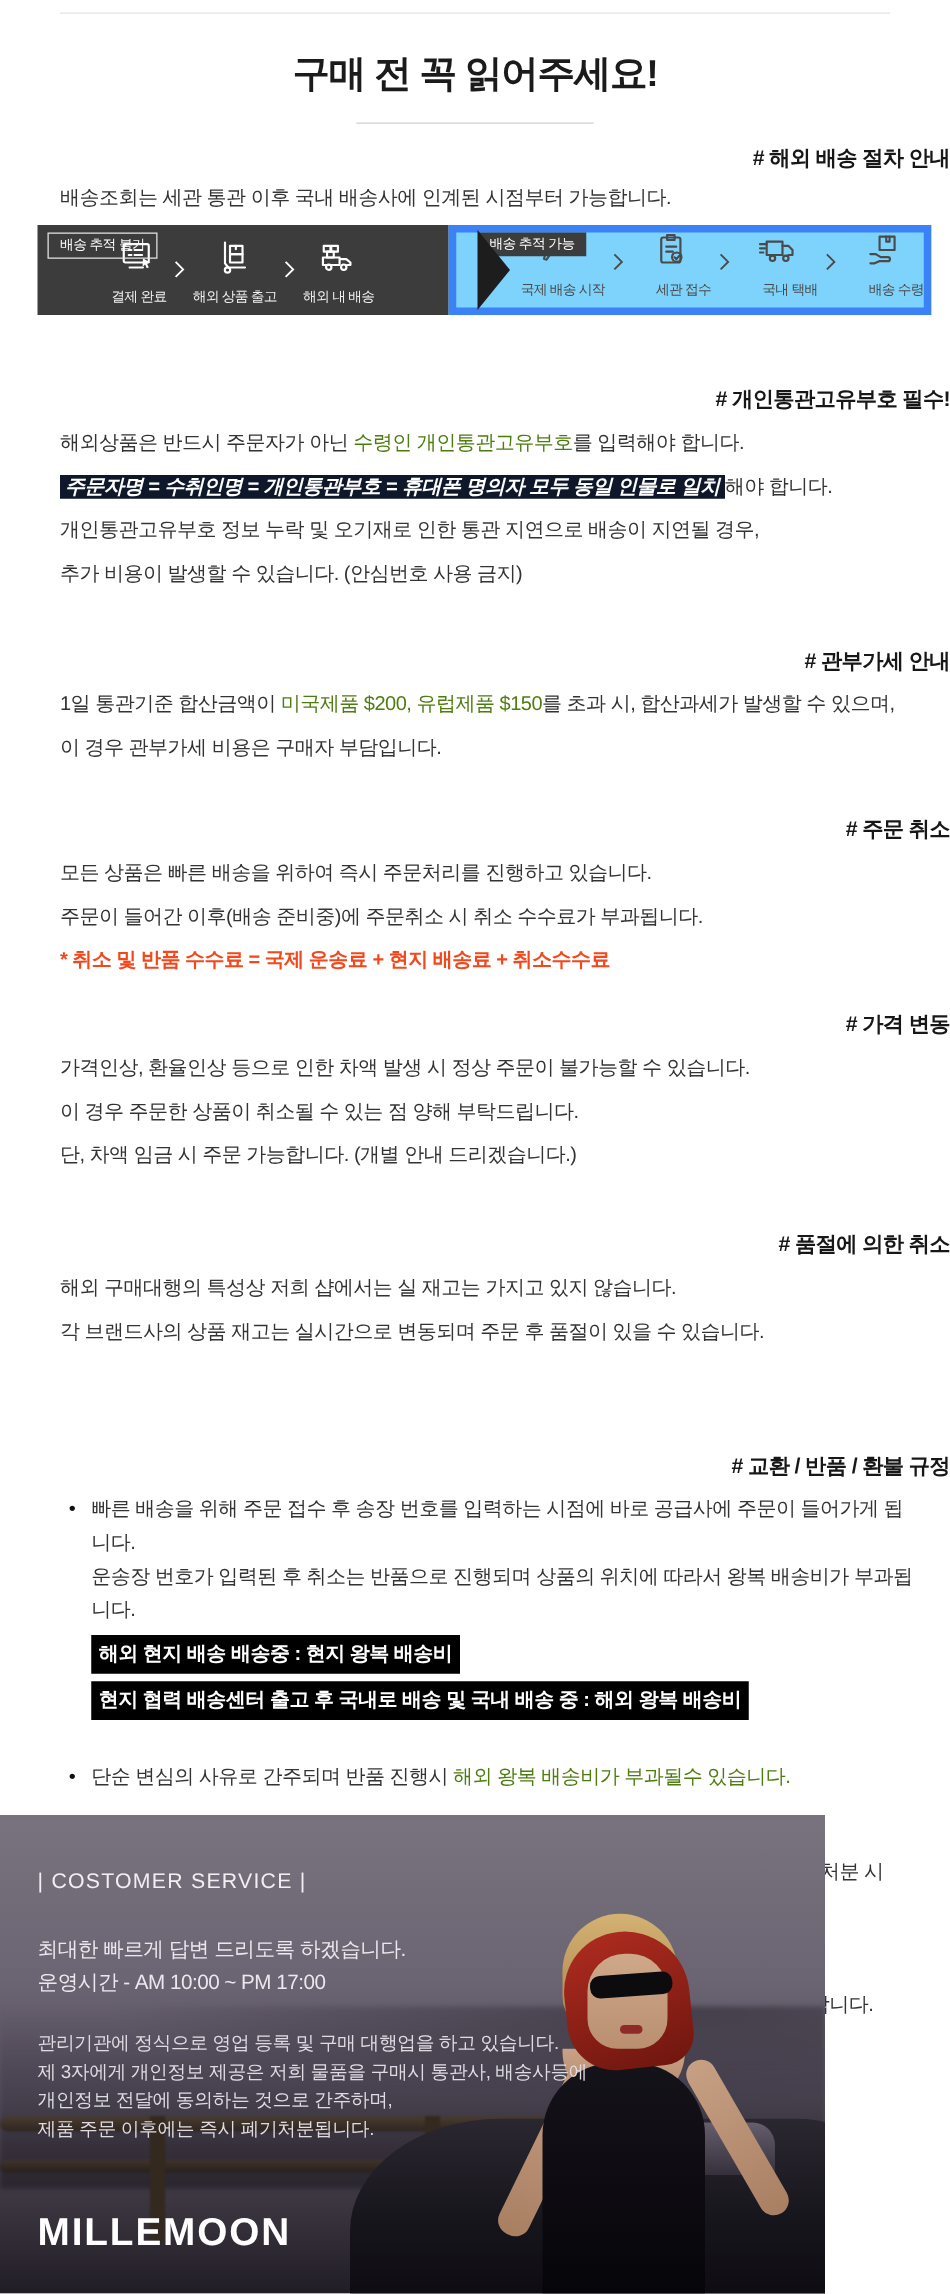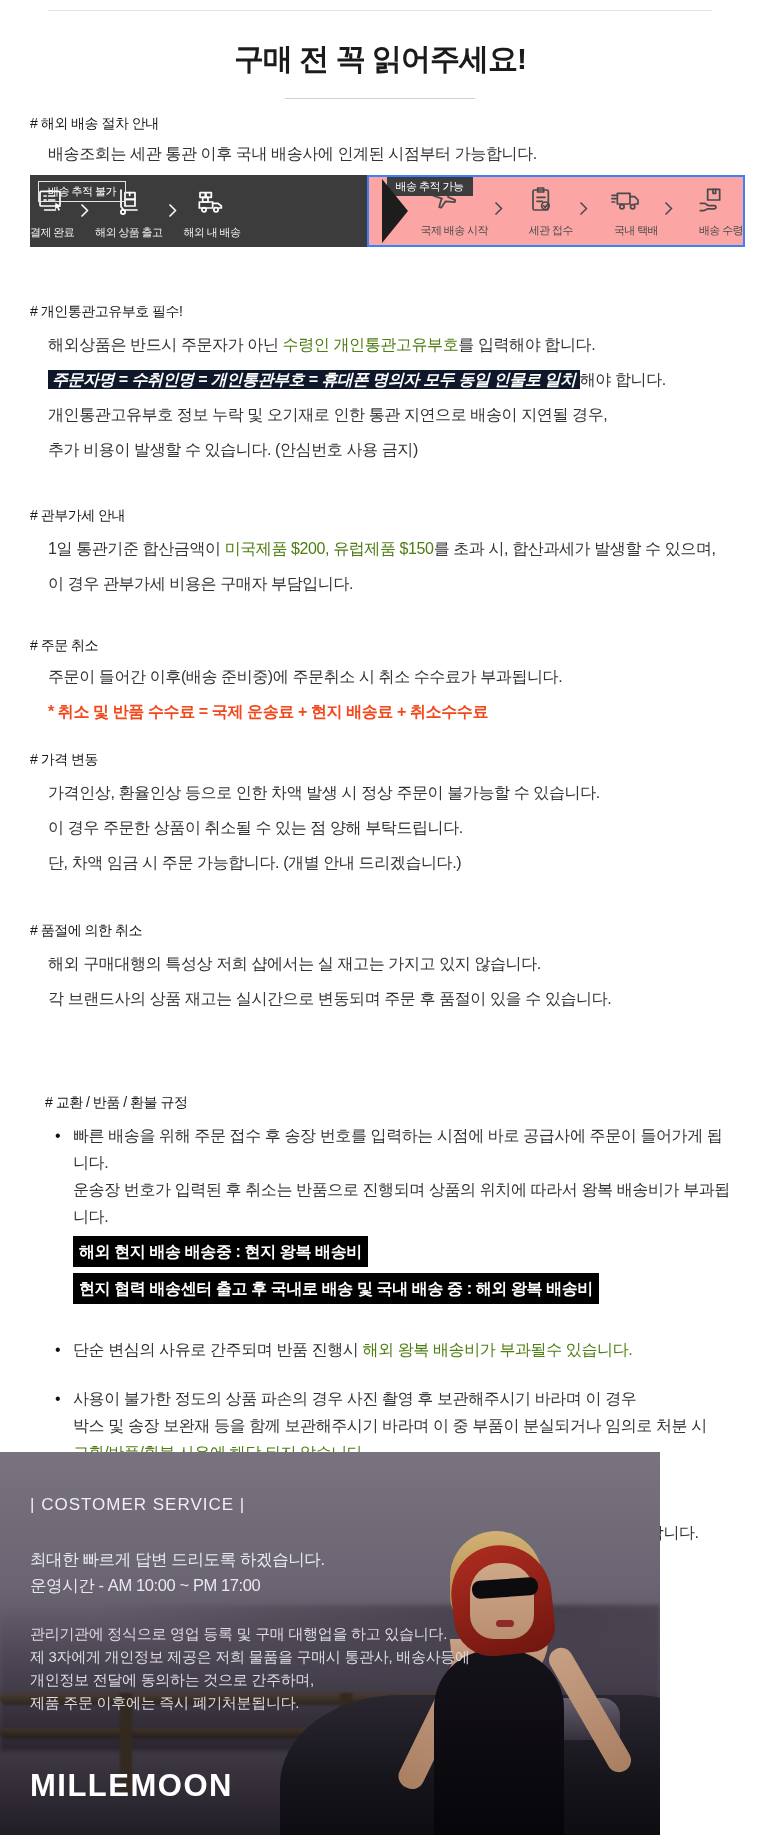--- a/index.html
+++ b/index.html
@@ -4,44 +4,44 @@
 <style>
   * { margin:0; padding:0; box-sizing:border-box; }
   html,body { background:#fff; }
   body { font-family:"Liberation Sans","DejaVu Sans",sans-serif; color:#333; }
   .page { position:relative; width:760px; height:1835px; margin:0 auto; background:#fff; overflow:hidden; }
 
   .top-rule { margin:10px 48px 0; border-top:1px solid #e4e4e4; }
   .main-title { margin-top:28px; text-align:center; font-size:30px; font-weight:700; color:#1b1b1b; letter-spacing:-1px; }
   .title-rule { width:190px; margin:18px auto 0; border-top:1px solid #cfcfcf; }
 
-  .sec-heading { margin-left:30px; font-size:14px; font-weight:400; color:#171717; letter-spacing:-0.5px; }
+  .sec-heading { margin-left:30px; font-size:17px; font-weight:700; color:#171717; letter-spacing:-0.5px;text-align:right; }
   .body-line { margin:0 30px 0 48px; font-size:16px; line-height:27px; color:#333; letter-spacing:-0.4px; }
   .red { color:#4d7c0f; font-weight:400; }
   .red-line { color:#f2481c; font-weight:700; }
   .hl-orange { background:#0f172a; color:#fff; font-weight:700; padding:1px 4px;font-style:italic; }
   .hl-black { display:inline-block; background:#000; color:#fff; font-weight:700; padding:2px 6px; margin-top:6px; }
 
   .sec1 { padding-top:16px; }
   .sec1 .body-line { margin-top:7px; }
   .sec2 { padding-top:56px; }
   .sec3 { padding-top:44px; }
   .sec4 { padding-top:40px; }
   .sec5 { padding-top:26px; }
   .sec6 { padding-top:46px; }
   .sec7 { padding-top:82px; }
   .sec7 .sec-heading { margin-left:45px; }
   .sec2 .body-line, .sec3 .body-line, .sec4 .body-line, .sec5 .body-line, .sec6 .body-line { margin-top:8px; }
   .sec2 .first, .sec3 .first, .sec4 .first, .sec5 .first, .sec6 .first { margin-top:10px; }
 
   
   .diagram { display:flex; margin:8px 15px 0 30px; height:72px; position:relative; }
-  .panel { position:relative; display:flex; align-items:flex-end; }
+  .panel { position:relative; display:flex; align-items:flex-end; justify-content:center; }
   .panel-dark { width:352px; background:#3c3c3c; color:#fff; }
-  .panel-light { flex:1; background:#fca5a5; border:2px solid #3b82f6; color:#4a4a4a;padding-left:32px; }
+  .panel-light { flex:1; background:#7dd3fc; border:6px solid #3b82f6; color:#4a4a4a;padding-left:32px; }
   .panel-tag { position:absolute; top:6px; left:8px; font-size:11px; letter-spacing:-0.5px; padding:2px 9px; line-height:15px; }
   .tag-bordered { border:1px solid #e5e5e5; color:#fff; background:transparent; }
   .tag-solid { background:#3c3c3c; color:#fff; top:0; left:18px; }
   .steps { display:flex; align-items:flex-end; gap:6px; padding-bottom:7px; }
   .step { display:flex; flex-direction:column; align-items:center; gap:3px; }
   .step .cap { font-size:11px; letter-spacing:-0.6px; white-space:nowrap; }
   .panel-dark .cap { color:#f2f2f2; }
   .panel-light .cap { color:#4a4a4a;margin-left:20px; }
   .step svg { width:32px; height:32px; }
   .chev { display:flex; align-items:center; padding-bottom:22px; }
@@ -227,20 +227,21 @@
   </section>
 
   <section class="sec3">
     <h2 class="sec-heading"># 관부가세 안내</h2>
     <p class="body-line first"><span>1일 통관기준 합산금액이 </span><span class="red">미국제품 $200, 유럽제품 $150</span><span>를 초과 시, 합산과세가 발생할 수 있으며,</span></p>
     <p class="body-line">이 경우 관부가세 비용은 구매자 부담입니다.</p>
   </section>
 
   <section class="sec4">
     <h2 class="sec-heading"># 주문 취소</h2>
+    <p class="body-line first">모든 상품은 빠른 배송을 위하여 즉시 주문처리를 진행하고 있습니다.</p>
     <p class="body-line">주문이 들어간 이후(배송 준비중)에 주문취소 시 취소 수수료가 부과됩니다.</p>
     <p class="body-line red-line">* 취소 및 반품 수수료 = 국제 운송료 + 현지 배송료 + 취소수수료</p>
   </section>
 
   <section class="sec5">
     <h2 class="sec-heading"># 가격 변동</h2>
     <p class="body-line first">가격인상, 환율인상 등으로 인한 차액 발생 시 정상 주문이 불가능할 수 있습니다.</p>
     <p class="body-line">이 경우 주문한 상품이 취소될 수 있는 점 양해 부탁드립니다.</p>
     <p class="body-line">단, 차액 임금 시 주문 가능합니다. (개별 안내 드리겠습니다.)</p>
   </section>

